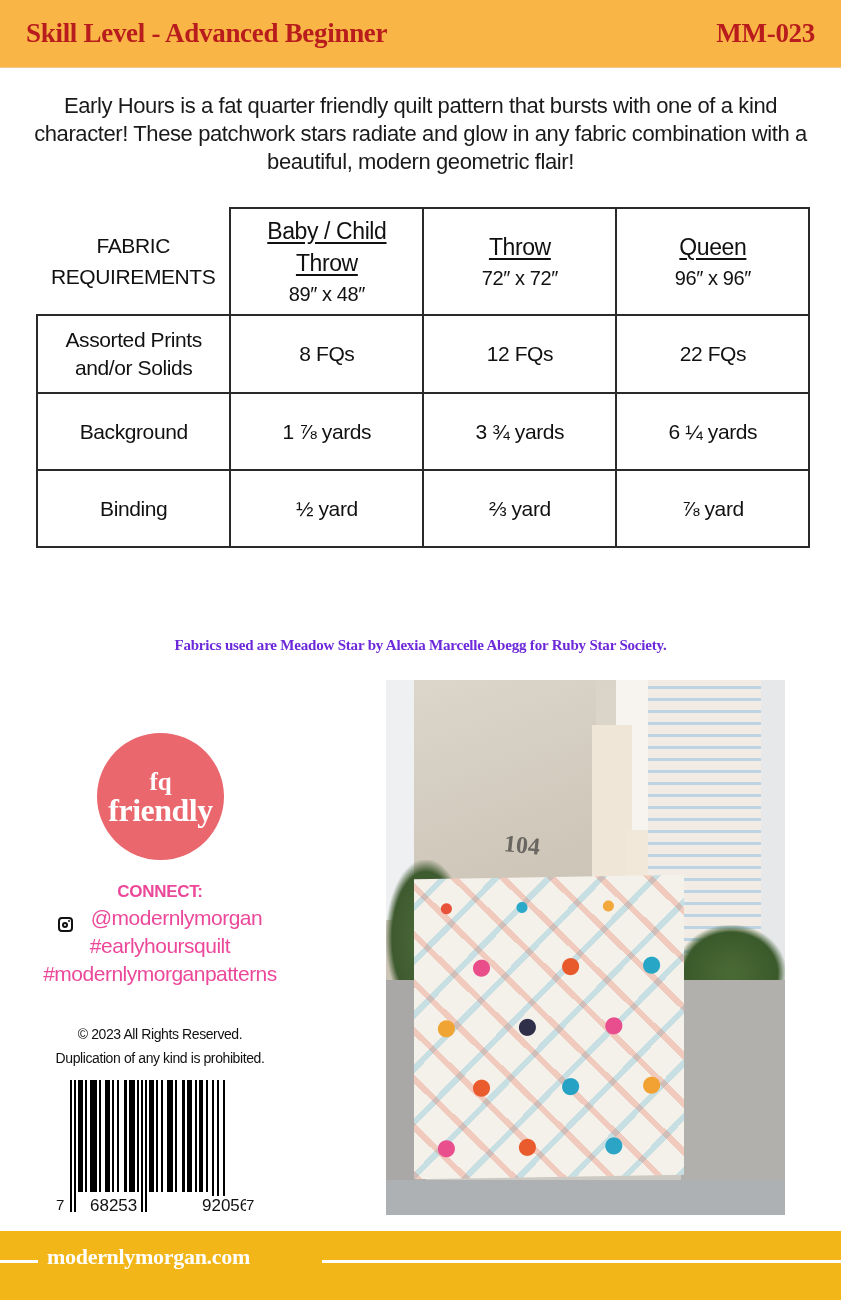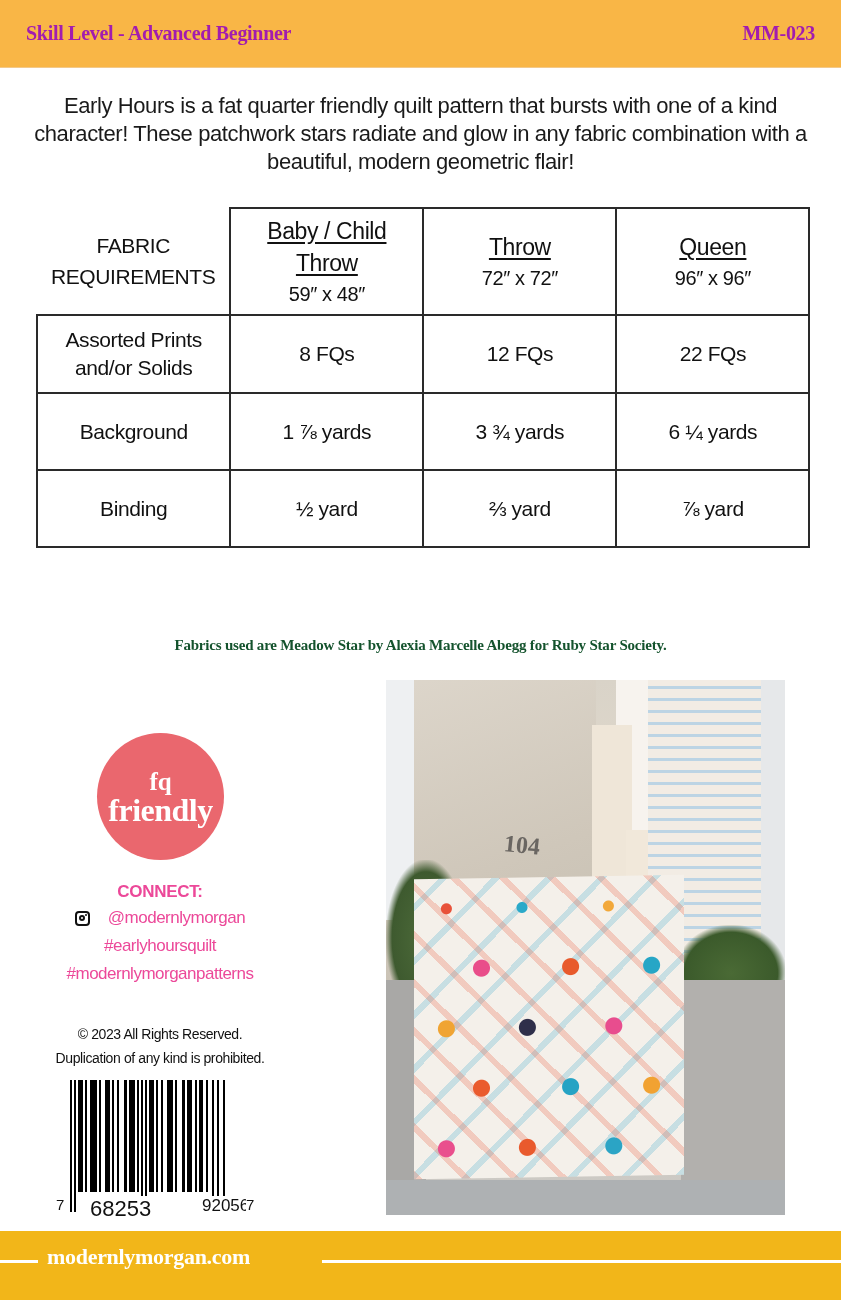--- a/index.html
+++ b/index.html
@@ -9,21 +9,21 @@
     
     .header {
       position: absolute; left: 0; top: 0; width: 841px; height: 68px;
       background: #F9B646;
       display: flex; align-items: center; justify-content: space-between;
       padding: 0 26px 0 26px;
       border-bottom: 1px solid #f3c98a;
     }
     .header .skill, .header .code {
       font-family: "Liberation Serif", "DejaVu Serif", serif;
-      font-weight: bold; color: #a21caf; font-size: 20px; letter-spacing: -0.3px;
+      font-weight: bold; color: #b91c1c; font-size: 27px; letter-spacing: -0.3px;
     }
 
     
     .intro {
       position: absolute; left: 20px; top: 92px; width: 801px;
       text-align: center; font-size: 22px; line-height: 28px; color: #1a1a1a;
       font-family: "Liberation Sans", sans-serif;
       letter-spacing: -0.4px;
     }
 
@@ -46,40 +46,40 @@
     .fabric-table tr.r2, .fabric-table tr.r3, .fabric-table tr.r4 { height: 77px; }
     .fabric-table th.corner { border: none; border-bottom: 2px solid #2a2a2a; font-size: 21px; line-height: 31px; }
     .size-name { display: block; text-decoration: underline; text-underline-offset: 3px; font-size: 23px; line-height: 32px; }
     .size-dim { display: block; font-size: 20px; line-height: 30px; }
     .row-label { line-height: 28px; }
 
     
     .fabrics-note {
       position: absolute; left: 0; top: 637px; width: 841px; text-align: center;
       font-family: "Liberation Serif", "DejaVu Serif", serif; font-weight: bold;
-      font-size: 15px; color: #14532d; letter-spacing: -0.2px;
+      font-size: 15px; color: #6d28d9; letter-spacing: -0.2px;
     }
 
     
     .fq-badge {
       position: absolute; left: 97px; top: 733px; width: 127px; height: 127px;
       border-radius: 50%; background: #EA676E;
       display: flex; flex-direction: column; align-items: center; justify-content: center;
       font-family: "Liberation Serif", "DejaVu Serif", serif; font-weight: bold; color: #fff;
     }
     .fq-badge .l1 { font-size: 25px; line-height: 26px; }
     .fq-badge .l2 { font-size: 32px; line-height: 30px; letter-spacing: -0.5px; text-align: center; }
 
     
     .connect {
       position: absolute; left: 40px; top: 880px; width: 240px; text-align: center;
       font-family: "Liberation Sans", sans-serif; color: #ec4899;
     }
     .connect .title { font-weight: bold; font-size: 17px; line-height: 24px; letter-spacing: -0.3px; }
-    .connect .line { font-size: 17px; line-height: 28px; letter-spacing: -0.5px; display: flex; justify-content: center; align-items: center; gap: 18px; }
+    .connect .line { font-size: 21px; line-height: 28px; letter-spacing: -0.5px; display: flex; justify-content: center; align-items: flex-end; gap: 18px; }
     .ig-icon { width: 15px; height: 15px; border: 2px solid #111; border-radius: 4px; position: relative; display: inline-block; }
     .ig-icon::after { content: ""; position: absolute; left: 2.5px; top: 2.5px; width: 6px; height: 6px; border: 2px solid #111; border-radius: 50%; box-sizing: border-box; }
     .ig-icon::before { content: ""; position: absolute; right: 1px; top: 1px; width: 2px; height: 2px; background: #111; border-radius: 50%; }
     .legal { position: absolute; left: 40px; top: 1022px; width: 240px; text-align: center; font-size: 14px; line-height: 24px; letter-spacing: -0.4px; color: #111; }
 
     
     .barcode { position: absolute; left: 56px; top: 1080px; width: 200px; height: 140px; }
     .barcode .bars { position: absolute; left: 14px; top: 0; width: 170px; height: 132px; display: flex; align-items: flex-start; }
     .barcode .bars span { display: inline-block; background: #000; height: 112px; }
     .barcode .bars span.guard { height: 132px; }
@@ -158,21 +158,21 @@
       <col class="c2">
       <col class="c3">
     </colgroup>
   <tbody>
       <tr class="head">
     <th class="corner">
       <span style="display:block;padding:0 14px;">FABRIC REQUIREMENTS</span>
     </th>
     <th>
       <span class="size-name" style="padding:0 28px;">Baby / Child Throw</span>
-      <span class="size-dim">59″ x 48″</span>
+      <span class="size-dim">89″ x 48″</span>
     </th>
     <th>
       <span class="size-name">Throw</span>
       <span class="size-dim">72″ x 72″</span>
     </th>
     <th>
       <span class="size-name">Queen</span>
       <span class="size-dim">96″ x 96″</span>
     </th>
   </tr>
@@ -269,21 +269,21 @@
       <span class="gap" style="width:3px"></span>
       <span style="width:2px"></span>
     <span class="gap" style="width:4px"></span>
       <span class="guard" style="width:2px"></span>
       <span class="gap" style="width:3px"></span>
       <span class="guard" style="width:2px"></span>
     <span class="gap" style="width:4px"></span>
       <span class="guard" style="width:2px"></span>
   </div>
   <span class="digits" style="left:0;">7</span>
-  <span class="digits" style="left:34px;font-size:22px;">68253</span>
+  <span class="digits" style="left:34px;font-size:17px;">68253</span>
   <span class="digits" style="left:106px;font-size:17px;margin-left:40px;">92056</span>
   <span class="digits" style="left:190px;">7</span>
 </div>
 
 <div class="photo">
   <div class="sky"></div>
   <div class="bldg-left"></div>
   <div class="bldg-left-edge"></div>
   <div class="bldg-mid"></div>
   <div class="bldg-mid2"></div>

